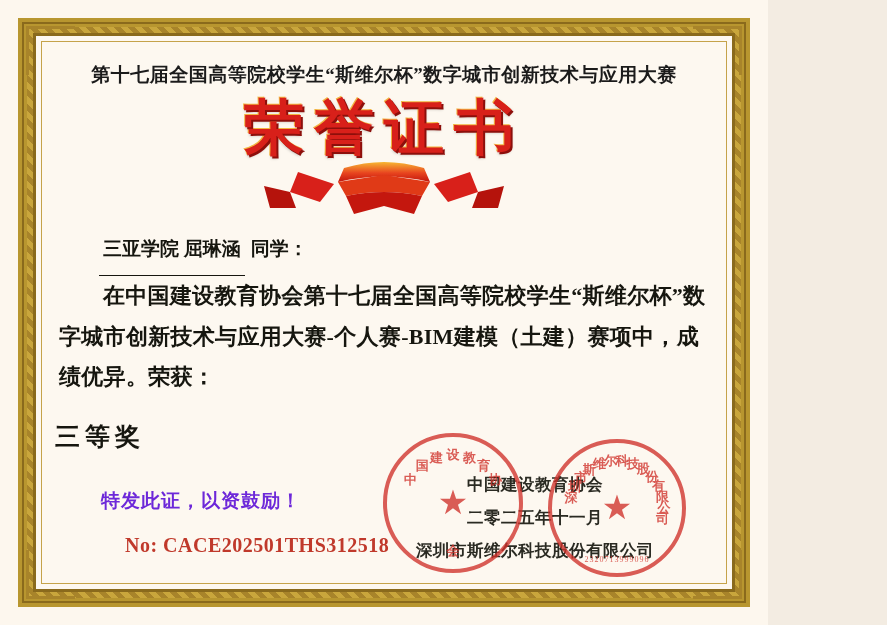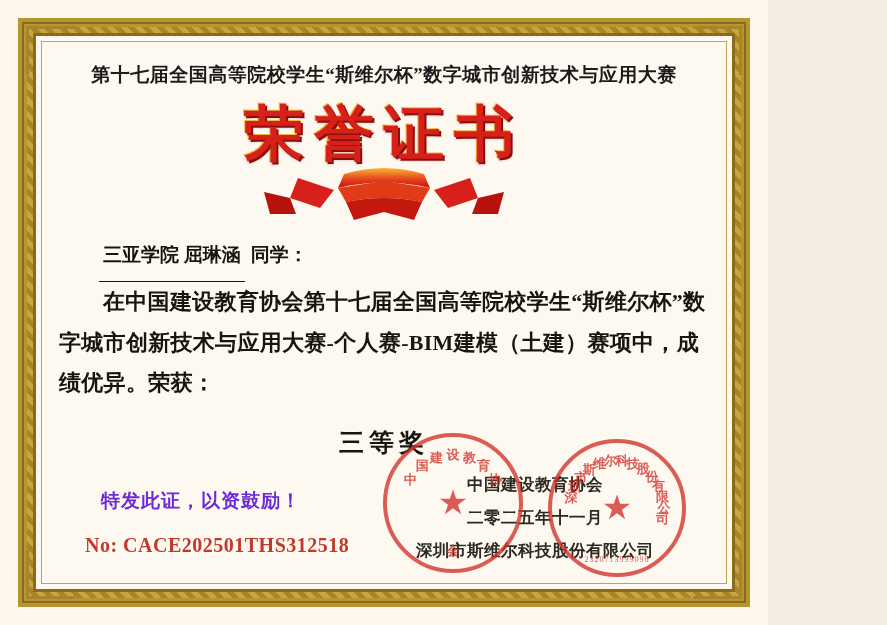--- a/index.html
+++ b/index.html
@@ -89,21 +89,21 @@
     font-size: 19px;
     font-weight: bold;
     color: #1b1b1b;
     letter-spacing: 0.5px;
     margin-top: 12px;
     font-family: "Liberation Serif", serif;
   }
 
   .main-title {
     text-align: center;
-    margin-top: 12px;
+    margin-top: 6px;
     font-size: 60px;
     font-weight: bold;
     letter-spacing: 10px;
     color: #d8201a;
     text-shadow:
       2px 2px 0 #8d0f0b,
       -1px -1px 0 #f2b441,
       1px 2px 3px rgba(0,0,0,0.25);
     font-family: "DejaVu Sans", sans-serif;
     line-height: 1.1;
@@ -142,21 +142,20 @@
   .paragraph {
     font-size: 22px;
     font-weight: bold;
     line-height: 1.85;
     text-indent: 2em;
     letter-spacing: 0.3px;
     padding: 0 4px;
   }
 
   .award {
-    text-align: center;
     font-size: 25px;
     font-weight: bold;
     letter-spacing: 5px;
     margin-top: 22px;
     color: #16160f;
   }
 
   .footer {
     position: absolute;
     left: 2px;
@@ -165,21 +164,21 @@
   }
   .encourage {
     font-size: 19px;
     font-weight: bold;
     margin-left: 44px;
     color: #6d28d9;
     letter-spacing: 1px;
   }
   .serial {
     margin-top: 20px;
-    margin-left: 28px;
+    margin-left: 68px;
     font-size: 20px;
     font-weight: bold;
     color: #c0392b;
     letter-spacing: 0.5px;
     font-family: "Liberation Serif", serif;
   }
 
   
   .issuer {
     position: absolute;

